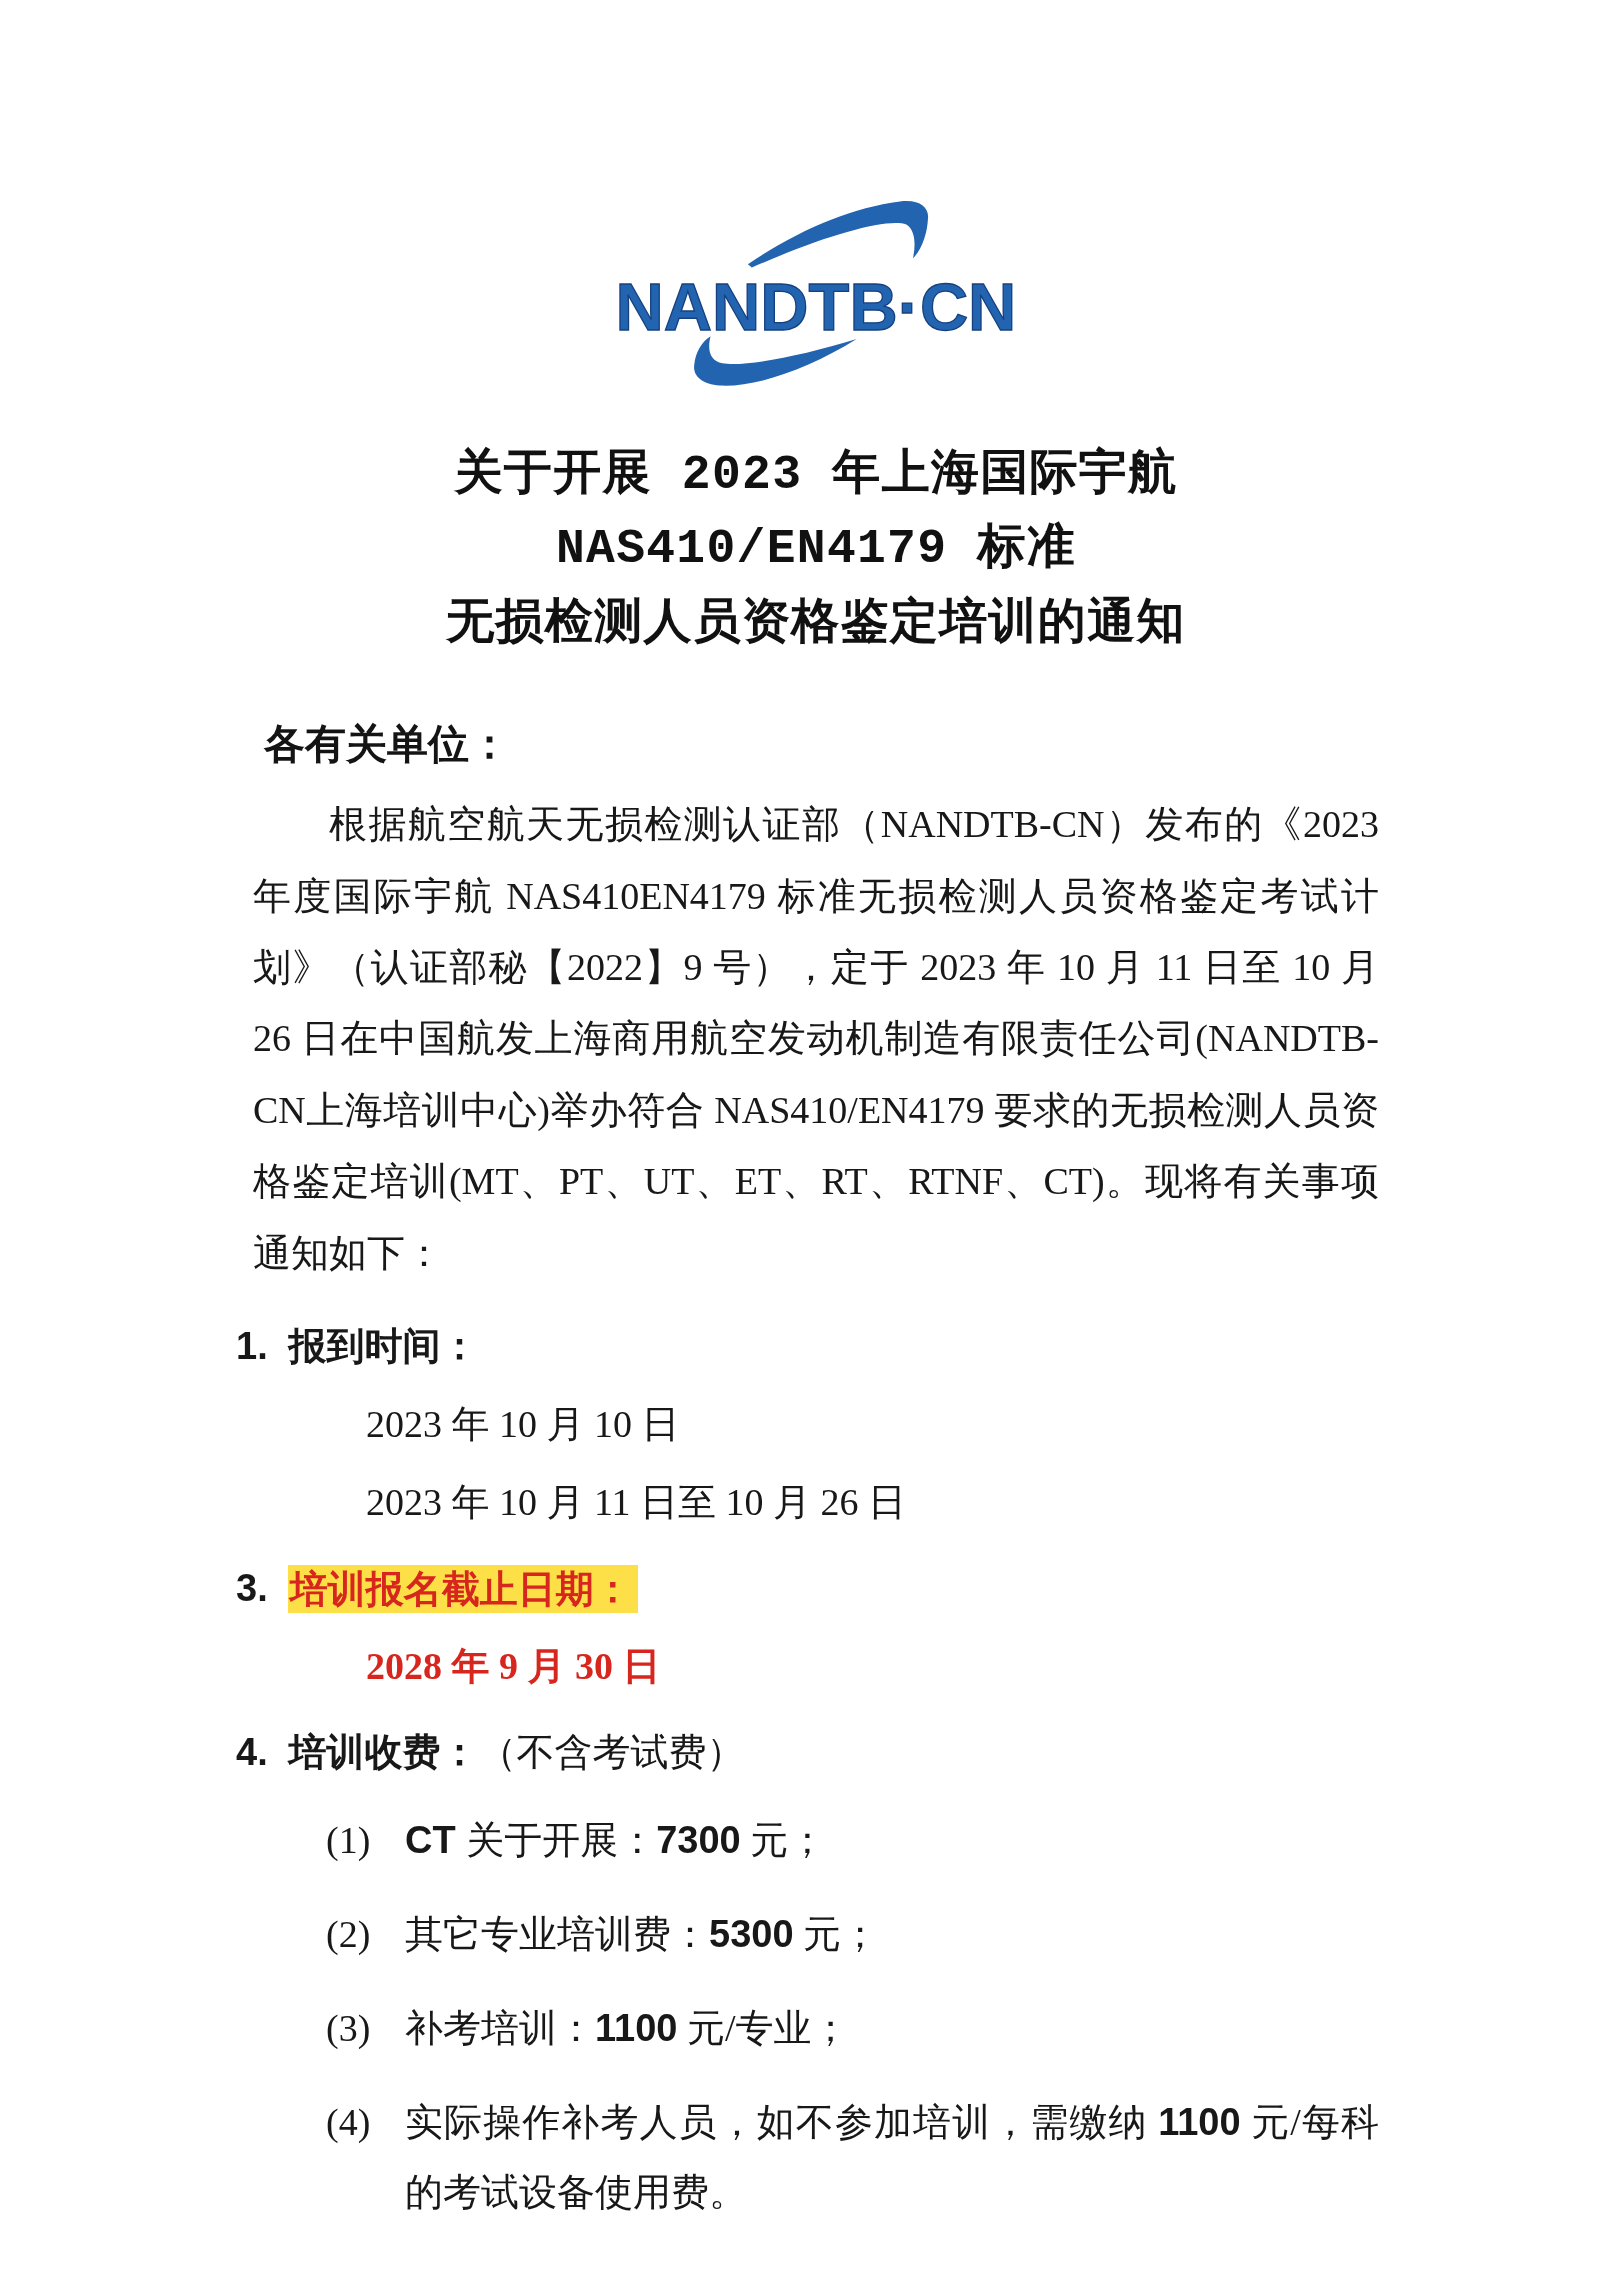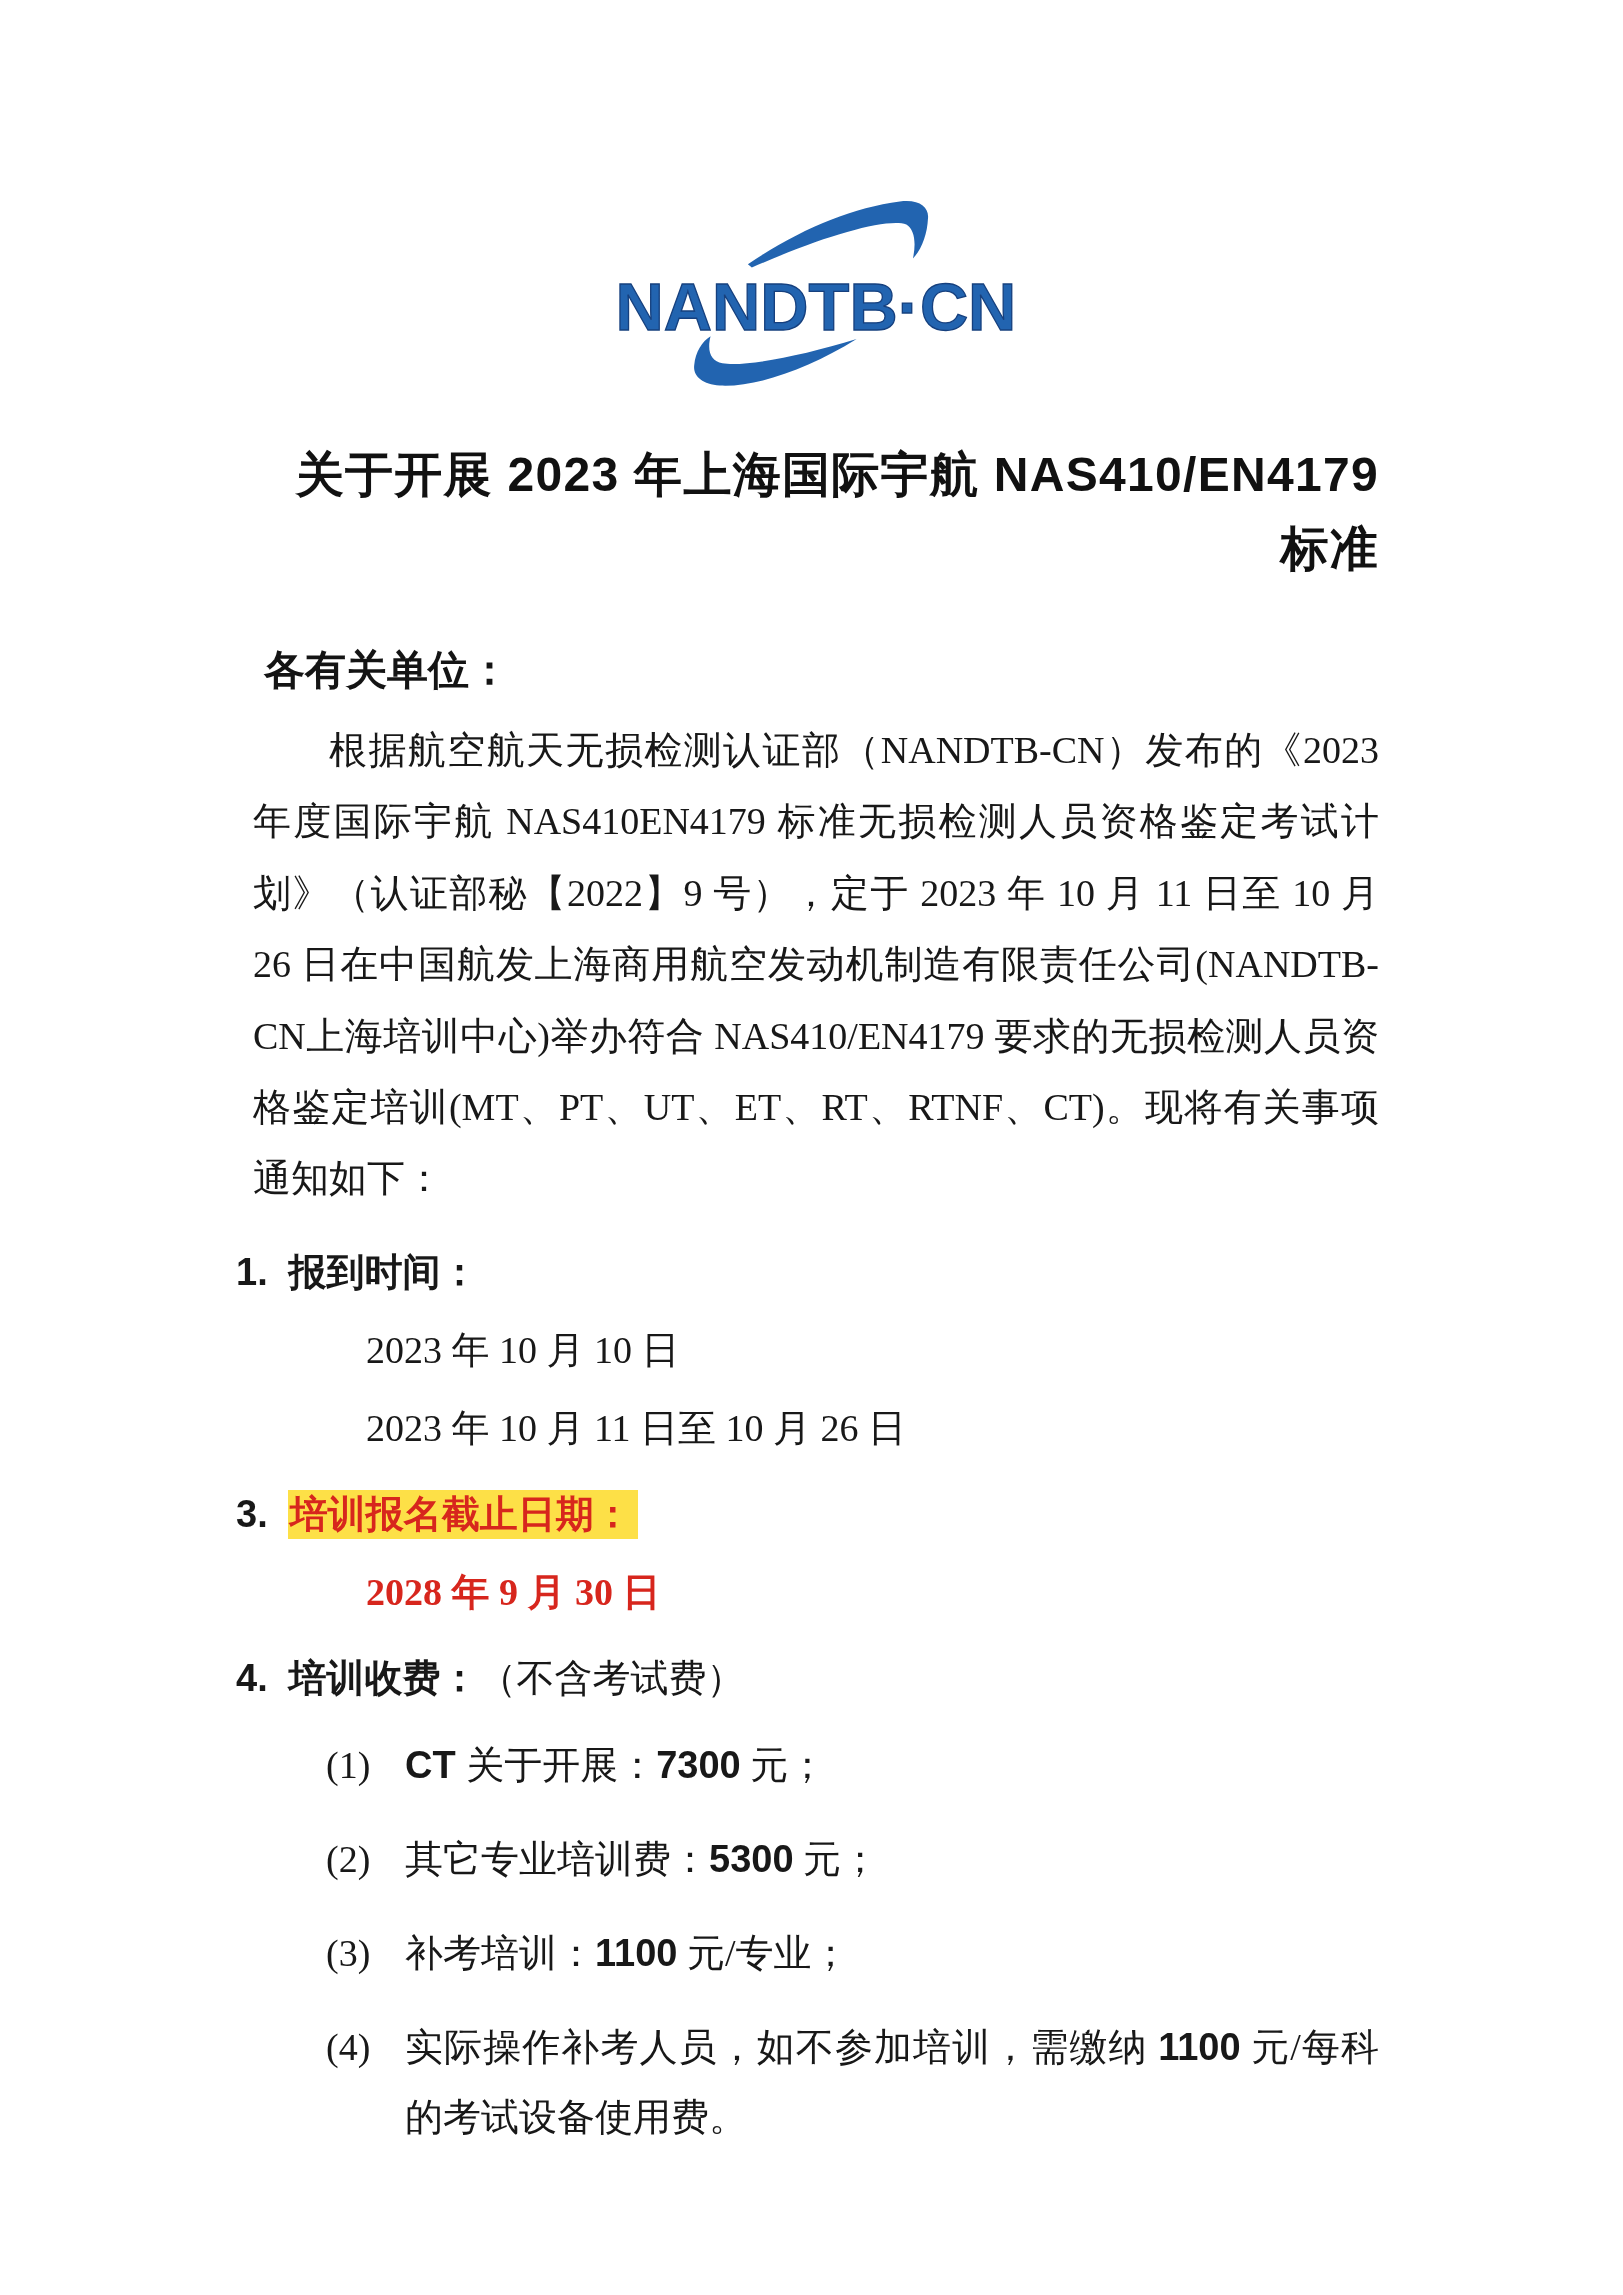--- a/index.html
+++ b/index.html
@@ -22,22 +22,22 @@
     font-weight: bold;
     font-size: 102px;
     fill: #2264b0;
     stroke: #16407e;
     stroke-width: 2px;
     text-anchor: middle;
   }
   
   .title {
     margin-top: 42px;
-    text-align: right;
-    font-family: Liberation Sans, sans-serif;
+    text-align: center;
+    font-family: Liberation Mono, monospace;
     font-weight: bold;
     font-size: 48px;
     line-height: 1.55;
     letter-spacing: 1.3px;
     color: #111111;
   }
   .tl { display: block; }
   
   .salutation {
     margin-top: 56px;
@@ -106,20 +106,21 @@
   <div class="logo-wrap">
     <svg width="406" height="203" viewBox="0 0 620 310">
       <path class="swoosh" d="M 206,112 C 282,60 362,26 438,16 C 468,12 483,25 481,42 C 480,66 471,90 458,103 C 463,80 461,59 448,51 C 416,41 318,70 212,117 Z"></path>
       <path class="swoosh" d="M 372,226 C 298,272 218,300 163,297 C 136,295 122,282 124,266 C 126,246 136,230 149,222 C 143,245 150,260 167,263 C 200,269 288,252 372,226 Z"></path>
       <text class="logo-text" x="310" y="212" textLength="612" lengthAdjust="spacingAndGlyphs">NANDTB·CN</text>
     </svg>
   </div>
 
   <h1 class="title">
     <span class="tl">关于开展 2023 年上海国际宇航 NAS410/EN4179 标准</span>
+    <span class="tl">无损检测人员资格鉴定培训的通知</span>
   </h1>
 
   <div class="salutation">各有关单位：</div>
 
   <p class="intro">根据航空航天无损检测认证部（NANDTB-CN）发布的《2023 年度国际宇航 NAS410EN4179 标准无损检测人员资格鉴定考试计划》（认证部秘【2022】9 号），定于 2023 年 10 月 11 日至 10 月 26 日在中国航发上海商用航空发动机制造有限责任公司(NANDTB-CN上海培训中心)举办符合 NAS410/EN4179 要求的无损检测人员资格鉴定培训(MT、PT、UT、ET、RT、RTNF、CT)。现将有关事项通知如下：</p>
 
   <div class="item">
     <span class="inum">1.</span><span class="ititle">报到时间：</span>
   </div>
   <div class="icontent">2023 年 10 月 10 日</div>

